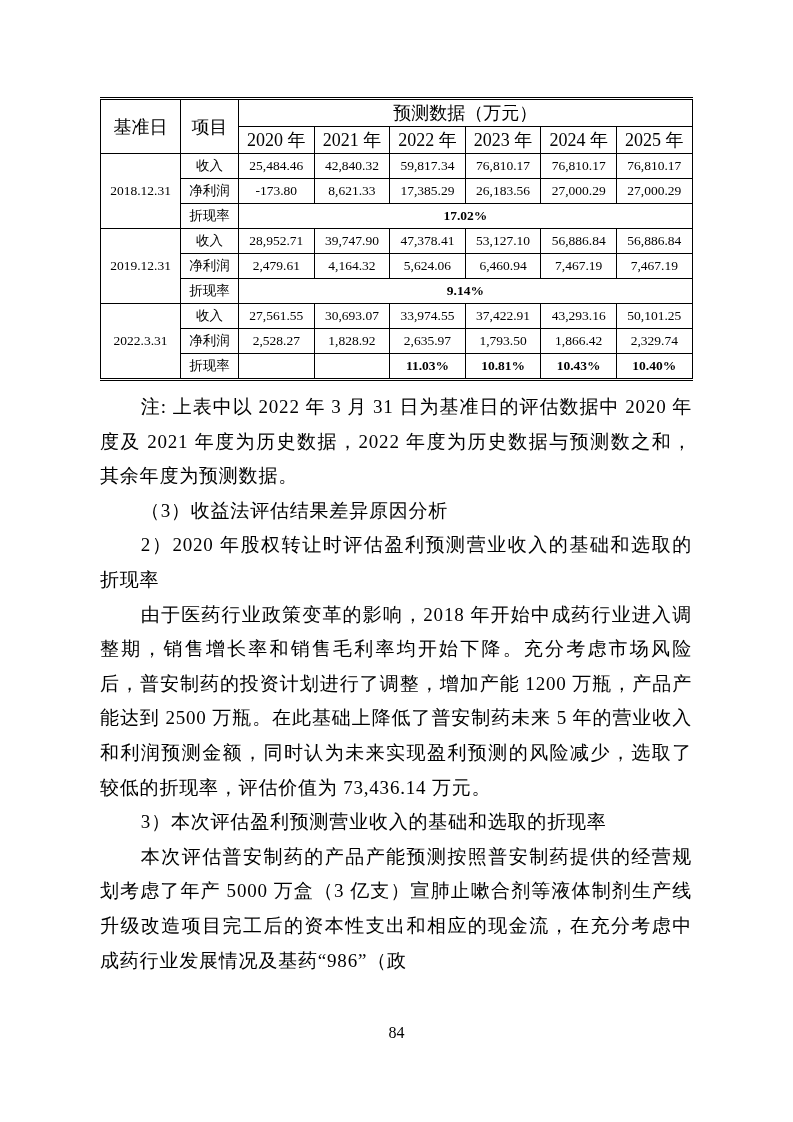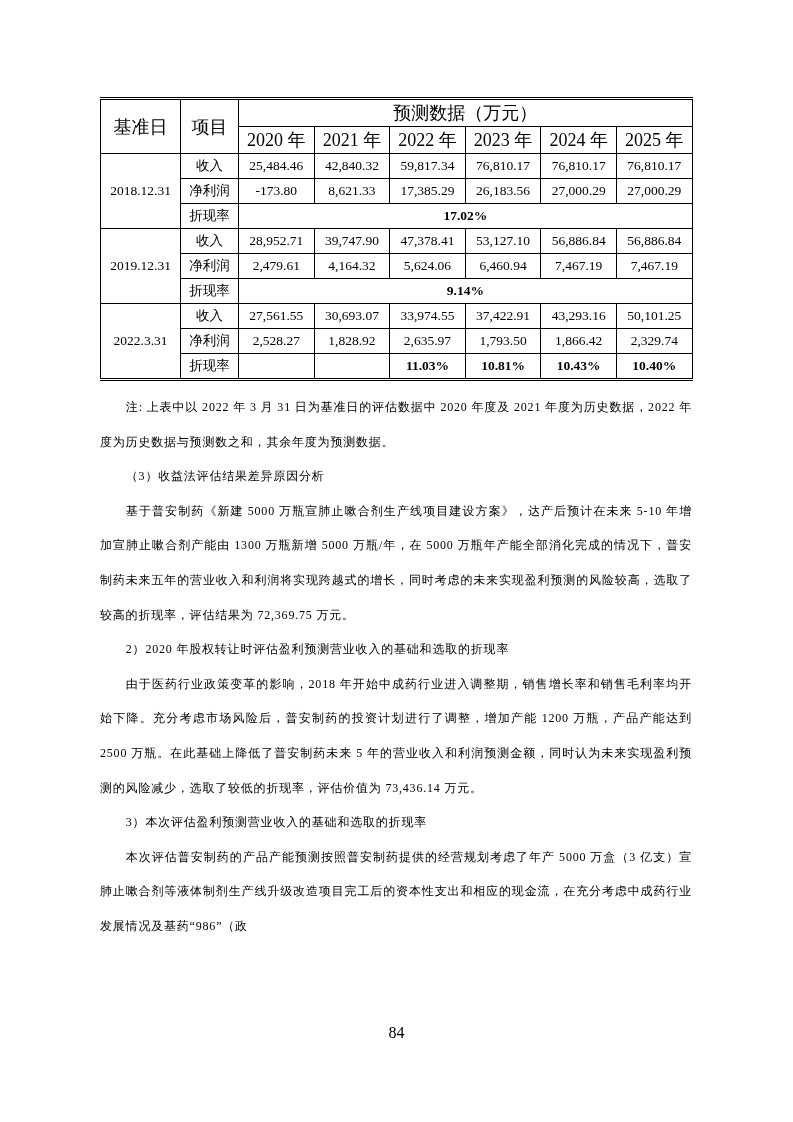--- a/index.html
+++ b/index.html
@@ -40,21 +40,21 @@
     font-size: 18px;
     height: 24px;
   }
   td.num { text-align: right; padding-right: 7px; }
   td.pct-merged { font-weight: bold; text-align: center; }
   td.pct-col { font-weight: bold; text-align: right; padding-right: 7px; }
   td.rowlabel { text-align: center; }
   td.basedate { text-align: center; }
   .text {
     margin-top: 9px;
-    font-size: 12px;
+    font-size: 19px;
     line-height: 34.6px;
     text-align: justify;
     letter-spacing: 0.8px;
   }
   .text p {
     margin: 0;
     text-indent: 2.15em;
   }
   .page-num {
     position: absolute;
@@ -172,21 +172,20 @@
         <td class="pct-col">10.81%</td>
         <td class="pct-col">10.43%</td>
         <td class="pct-col">10.40%</td>
       </tr>
     </tbody>
       </table>
 
     <div class="text">
       <p>注: 上表中以 2022 年 3 月 31 日为基准日的评估数据中 2020 年度及 2021 年度为历史数据，2022 年度为历史数据与预测数之和，其余年度为预测数据。</p>
       <p>（3）收益法评估结果差异原因分析</p>
-      <p>基于普安制药《新建 5000 万瓶宣肺止嗽合剂生产线项目建设方案》，达产后预计在未来 5-10 年增加宣肺止嗽合剂产能由 1300 万瓶新增 5000 万瓶/年，在 5000 万瓶年产能全部消化完成的情况下，普安制药未来五年的营业收入和利润将实现跨越式的增长，同时考虑的未来实现盈利预测的风险较高，选取了较高的折现率，评估结果为 72,369.75 万元。</p>
       <p>2）2020 年股权转让时评估盈利预测营业收入的基础和选取的折现率</p>
       <p>由于医药行业政策变革的影响，2018 年开始中成药行业进入调整期，销售增长率和销售毛利率均开始下降。充分考虑市场风险后，普安制药的投资计划进行了调整，增加产能 1200 万瓶，产品产能达到 2500 万瓶。在此基础上降低了普安制药未来 5 年的营业收入和利润预测金额，同时认为未来实现盈利预测的风险减少，选取了较低的折现率，评估价值为 73,436.14 万元。</p>
       <p>3）本次评估盈利预测营业收入的基础和选取的折现率</p>
       <p>本次评估普安制药的产品产能预测按照普安制药提供的经营规划考虑了年产 5000 万盒（3 亿支）宣肺止嗽合剂等液体制剂生产线升级改造项目完工后的资本性支出和相应的现金流，在充分考虑中成药行业发展情况及基药“986”（政</p>
     </div>
   </div>
 
   <div class="page-num">84</div>
 </div>
 

